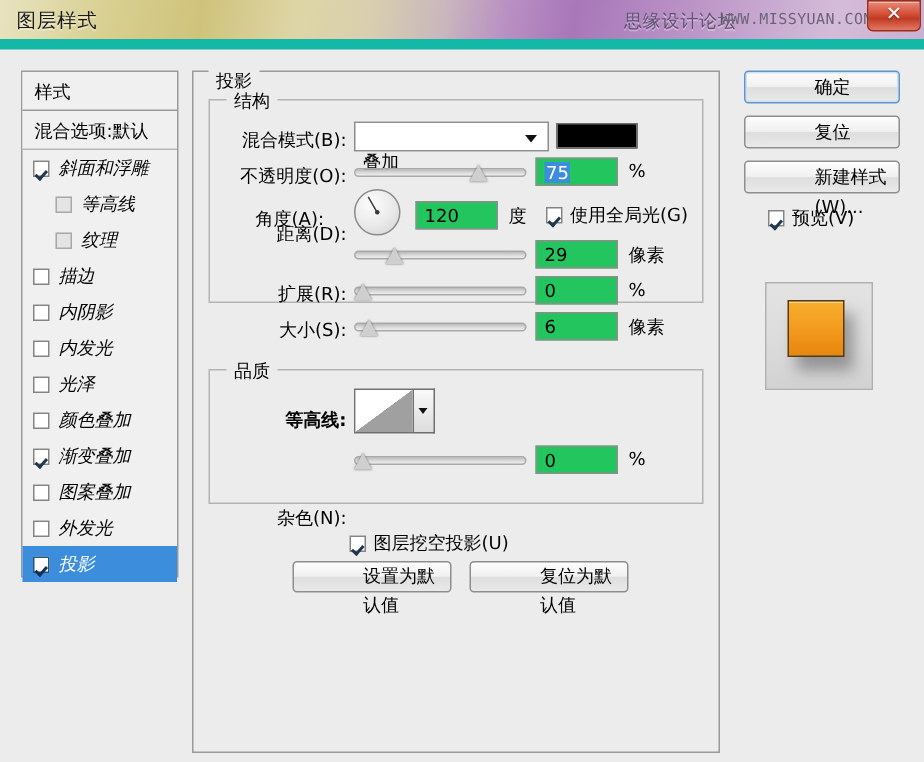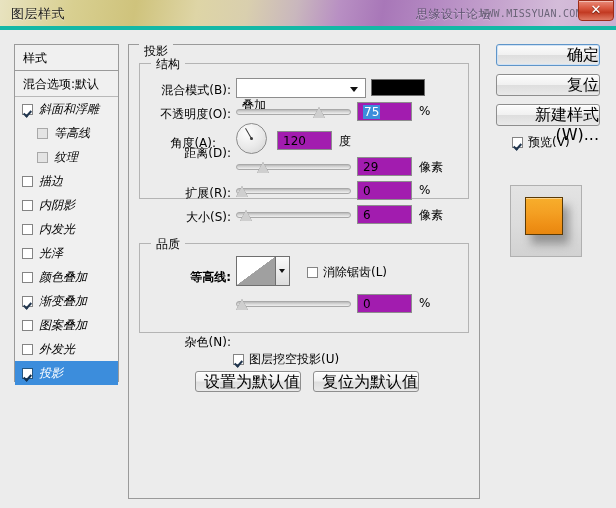--- a/index.html
+++ b/index.html
@@ -54,21 +54,21 @@
   .close-btn .x{
     position:absolute;left:0;top:-1px;width:34px;height:19px;
     line-height:19px;text-align:center;color:#fff;font-size:13px;font-weight:bold;
     text-shadow:0 1px 1px rgba(0,0,0,.5);
   }
 
   
   .dialog{
     position:absolute;left:0;top:26px;width:616px;height:482px;
     background:#ececec;
-    border-top:4px solid #14b8a6;
+    border-top:7px solid #14b8a6;
     box-sizing:border-box;
   }
 
   
   .styles-panel{
     position:absolute;left:14px;top:14px;width:105px;height:338px;
     border:1px solid #9a9a9a;background:#f0f0f0;
     box-sizing:border-box;
   }
   .styles-head{
@@ -149,21 +149,21 @@
   }
   .slider .thumb{
     position:absolute;top:2px;width:0;height:0;
     border-left:6px solid transparent;border-right:6px solid transparent;
     border-bottom:11px solid #cfcfcf;
     filter:drop-shadow(0 0 0.6px #6f6f6f);
   }
 
   
   .numfield{
-    position:absolute;height:19px;background:#a21caf;border:1px solid #8d8d8d;
+    position:absolute;height:19px;background:#22c55e;border:1px solid #8d8d8d;
     box-sizing:border-box;cursor:text;
   }
   .numfield .n{
     position:absolute;left:5px;top:2px;font-size:12px;color:#000;
   }
   .numfield.sel .n{
     background:#3c8ddc;color:#fff;padding:0 1px;
   }
   .unit{position:absolute;font-size:12px;color:#000;}
 
@@ -204,22 +204,23 @@
     position:absolute;left:3px;top:12px;width:0;height:0;
     border-left:3px solid transparent;border-right:3px solid transparent;
     border-top:4px solid #111;
   }
 
   
   .btn{
     position:absolute;box-sizing:border-box;cursor:pointer;
     background:linear-gradient(180deg,#fcfcfc 0%,#f1f1f1 48%,#dedede 52%,#e9e9e9 100%);
     border:1px solid #8e8e8e;border-radius:3px;
-    font-size:16px;color:#000;text-align:right;
+    font-size:12px;color:#000;text-align:left;
     box-shadow:inset 0 1px 0 #ffffff;
+    padding-left:46px;
   }
   .btn span{display:block;}
   .btn.primary{
     border:1px solid #5f95c9;
     box-shadow:inset 0 0 0 1px #cfe2f5, inset 0 1px 0 #ffffff;
   }
 
   
   .preview-box{
     position:absolute;left:510px;top:155px;width:72px;height:72px;
@@ -335,20 +336,24 @@
 
       <div class="row-label" style="left:7px;top:90px;width:80px;">角度(A):</div>
       <div class="dial" style="left:107px;top:78px;">
         <div class="needle"></div>
         <div class="hub"></div>
       </div>
       <div class="numfield" style="left:148px;top:86px;width:55px;">
         <div class="n">120</div>
       </div>
       <div class="unit" style="left:210px;top:88px;">度</div>
+      <div class="chkline" style="left:235px;top:87px;">
+        <span class="cb on"></span>
+        <span>使用全局光(G)</span>
+      </div>
 
       <div class="row-label" style="left:30px;top:100px;width:72px;">距离(D):</div>
       <div class="slider" style="left:107px;top:115px;width:115px;">
         <div class="track"></div>
         <div class="thumb" id="distance-thumb" style="left: 21px;"></div>
       </div>
       <div class="numfield" style="left:228px;top:112px;width:55px;">
         <div class="n">29</div>
       </div>
       <div class="unit" style="left:290px;top:114px;">像素</div>
@@ -376,24 +381,20 @@
       <div class="fieldset" style="left:10px;top:198px;width:330px;height:90px;"></div>
       <div class="sect-title" style="left:22px;top:191px;">品质</div>
 
       <div class="row-label" style="left:30px;top:224px;width:72px;font-weight:bold;">等高线:</div>
       <div class="contour" style="left:107px;top:211px;">
         <div class="fill"></div>
       </div>
       <div class="contour-arrow" style="left:147px;top:211px;">
         <div class="a"></div>
       </div>
-      <div class="chkline" style="left:178px;top:219px;">
-        <span class="cb"></span>
-        <span>消除锯齿(L)</span>
-      </div>
 
       <div class="row-label" style="left:30px;top:253px;width:72px;margin-top:36px;">杂色(N):</div>
       <div class="slider" style="left:107px;top:252px;width:115px;">
         <div class="track"></div>
         <div class="thumb" id="noise-thumb" style="left: 0px;"></div>
       </div>
       <div class="numfield" style="left:228px;top:249px;width:55px;">
         <div class="n">0</div>
       </div>
       <div class="unit" style="left:290px;top:251px;">%</div>

